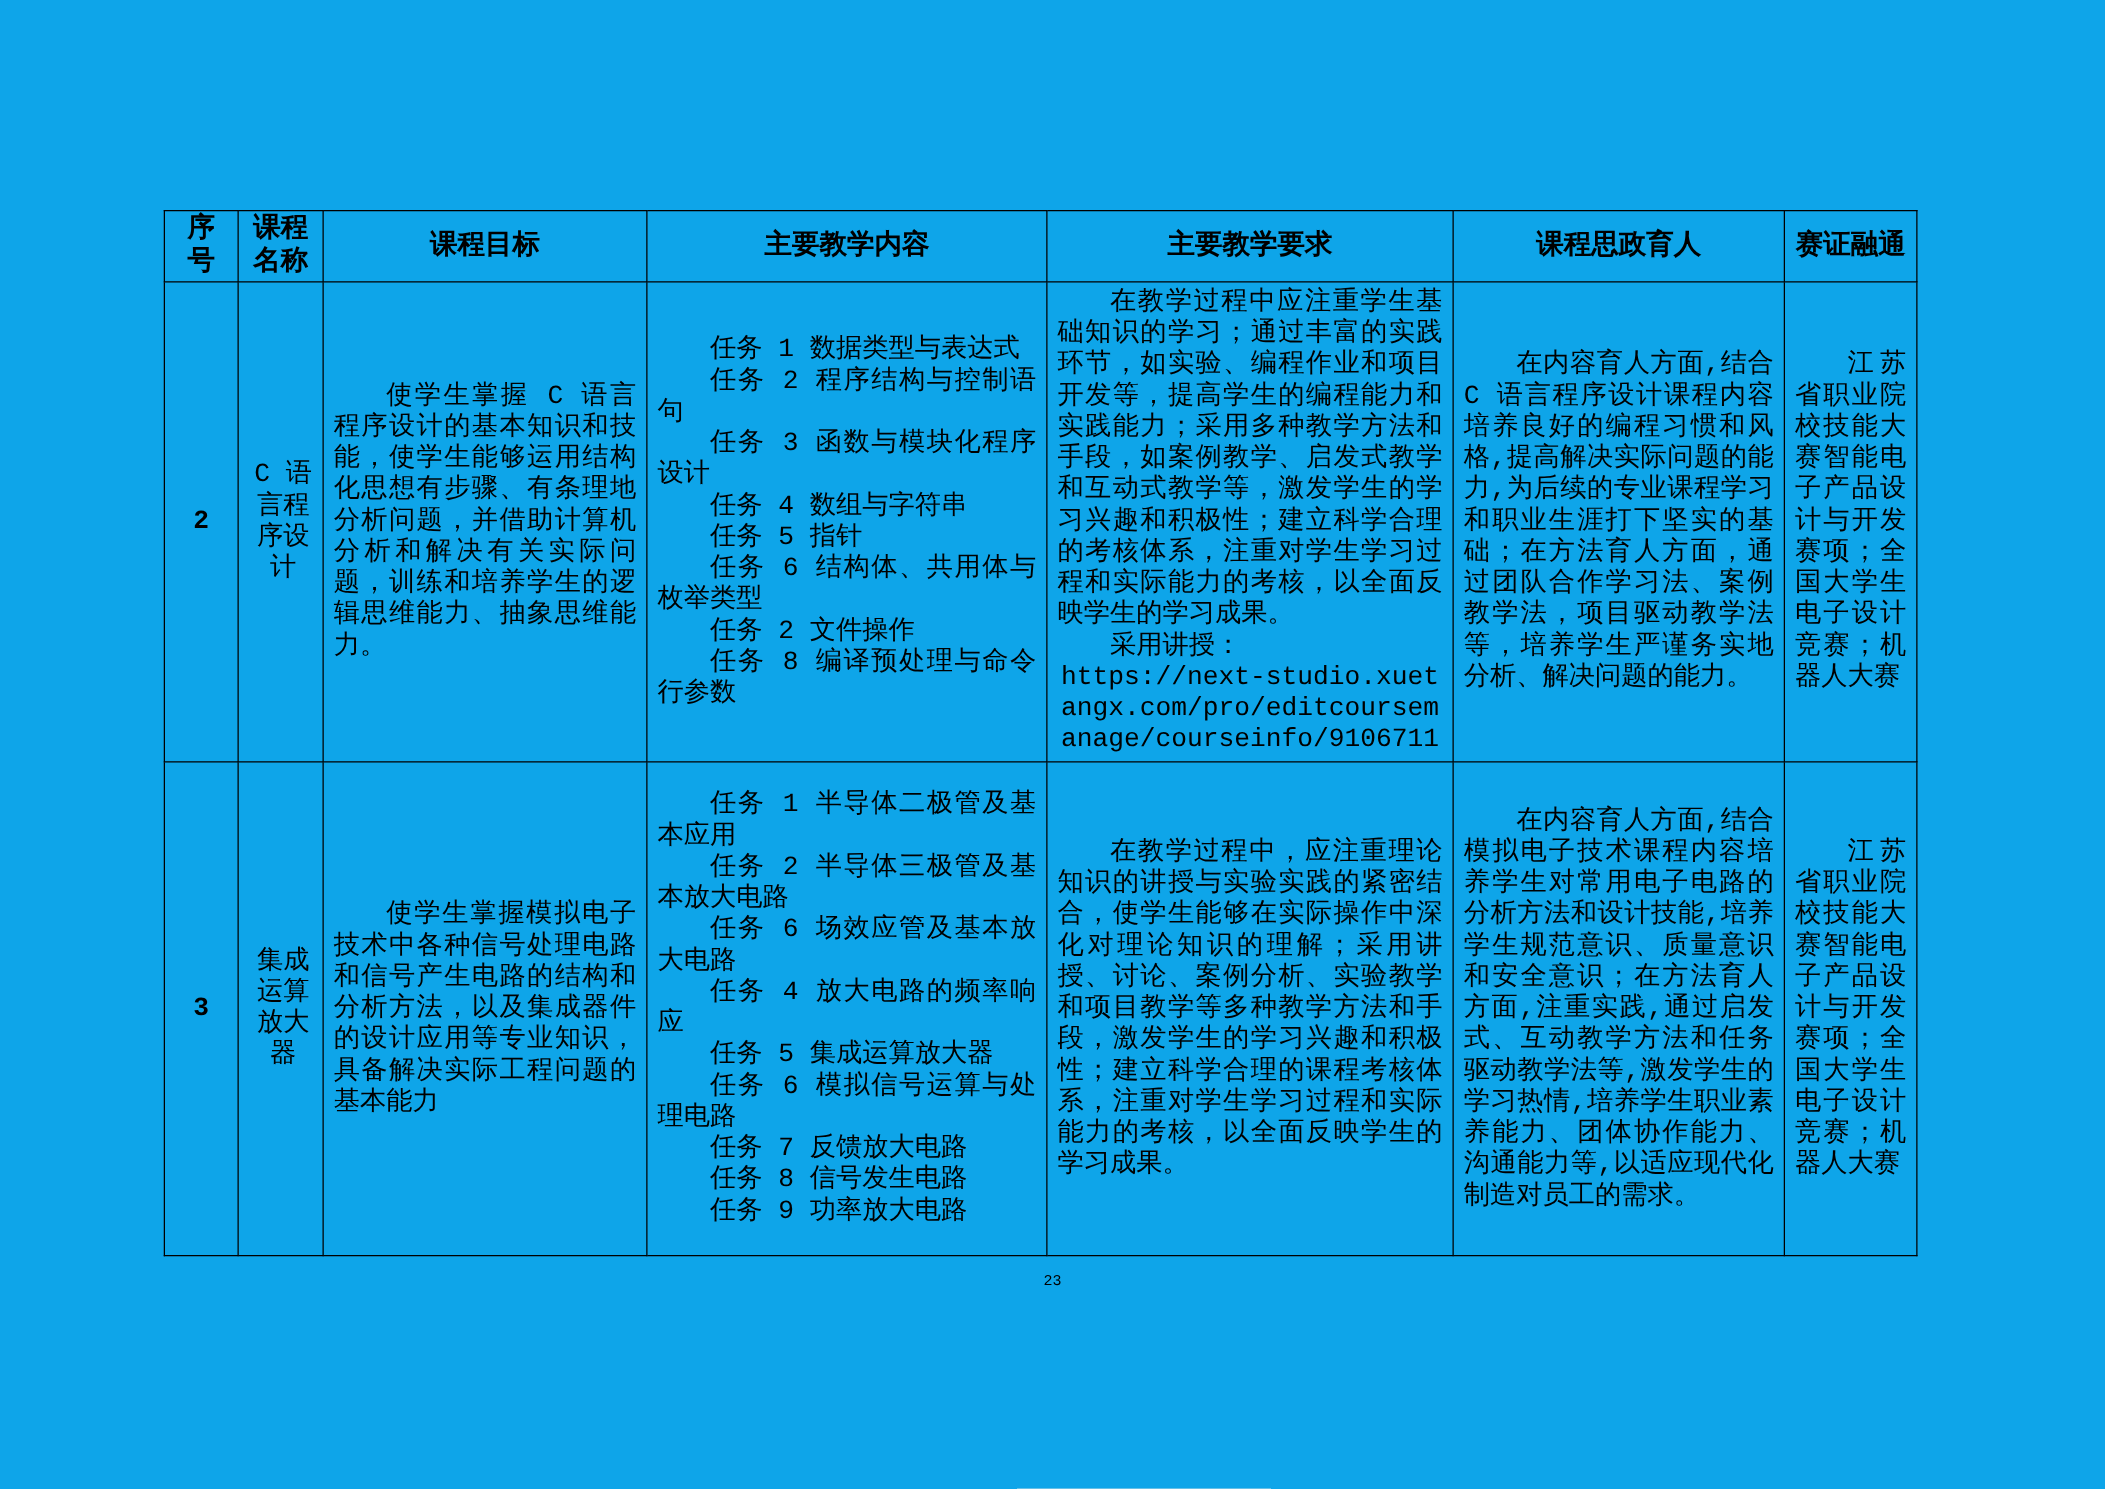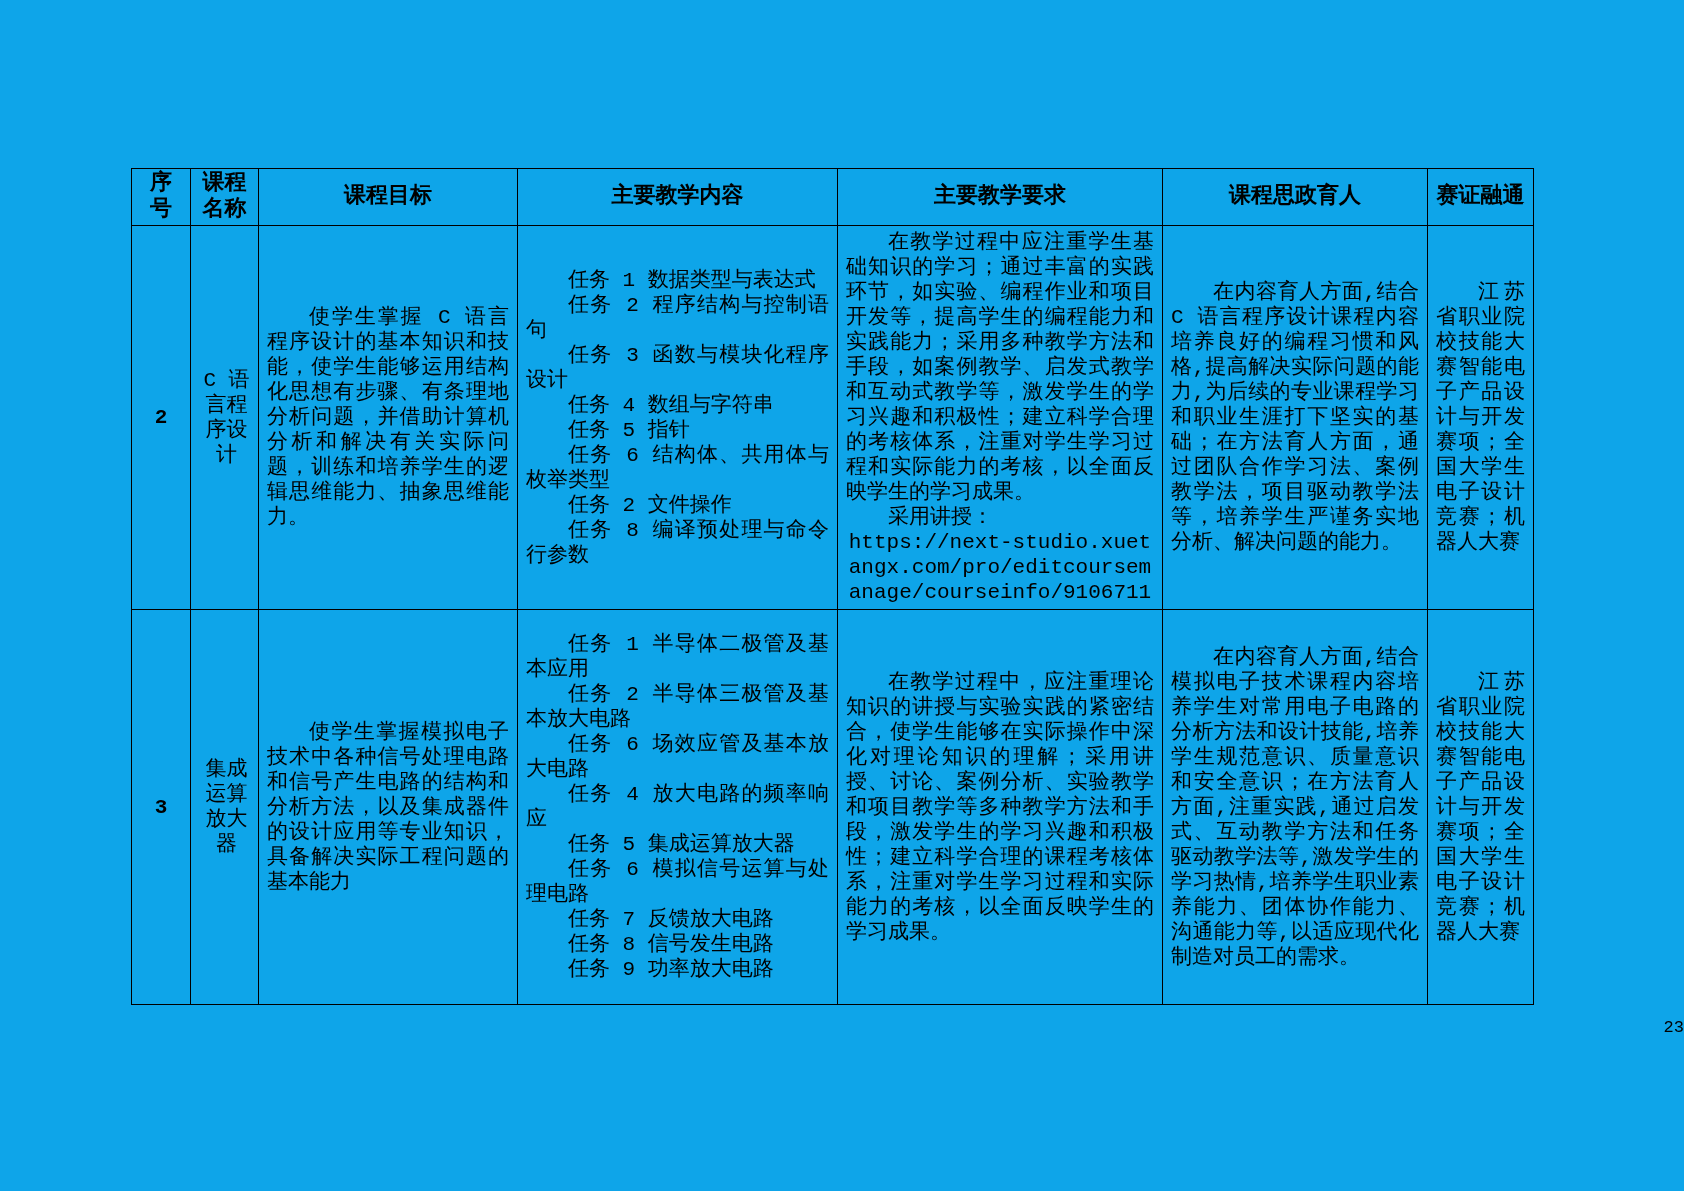--- a/index.html
+++ b/index.html
@@ -49,22 +49,22 @@
     margin: 0;
     text-indent: 0;
     text-align: center;
     word-break: break-all;
   }
   .page-number {
     position: absolute;
     top: 1018px;
     left: 0;
     width: 100%;
-    text-align: right;
-    font-size: 17px;
+    text-align: center;
+    font-size: 12px;
   }
 </style>
 </head>
 <body>
 
 <div class="page">
 
   <table class="course-table">
     <colgroup>
       <col style="width:59px">

